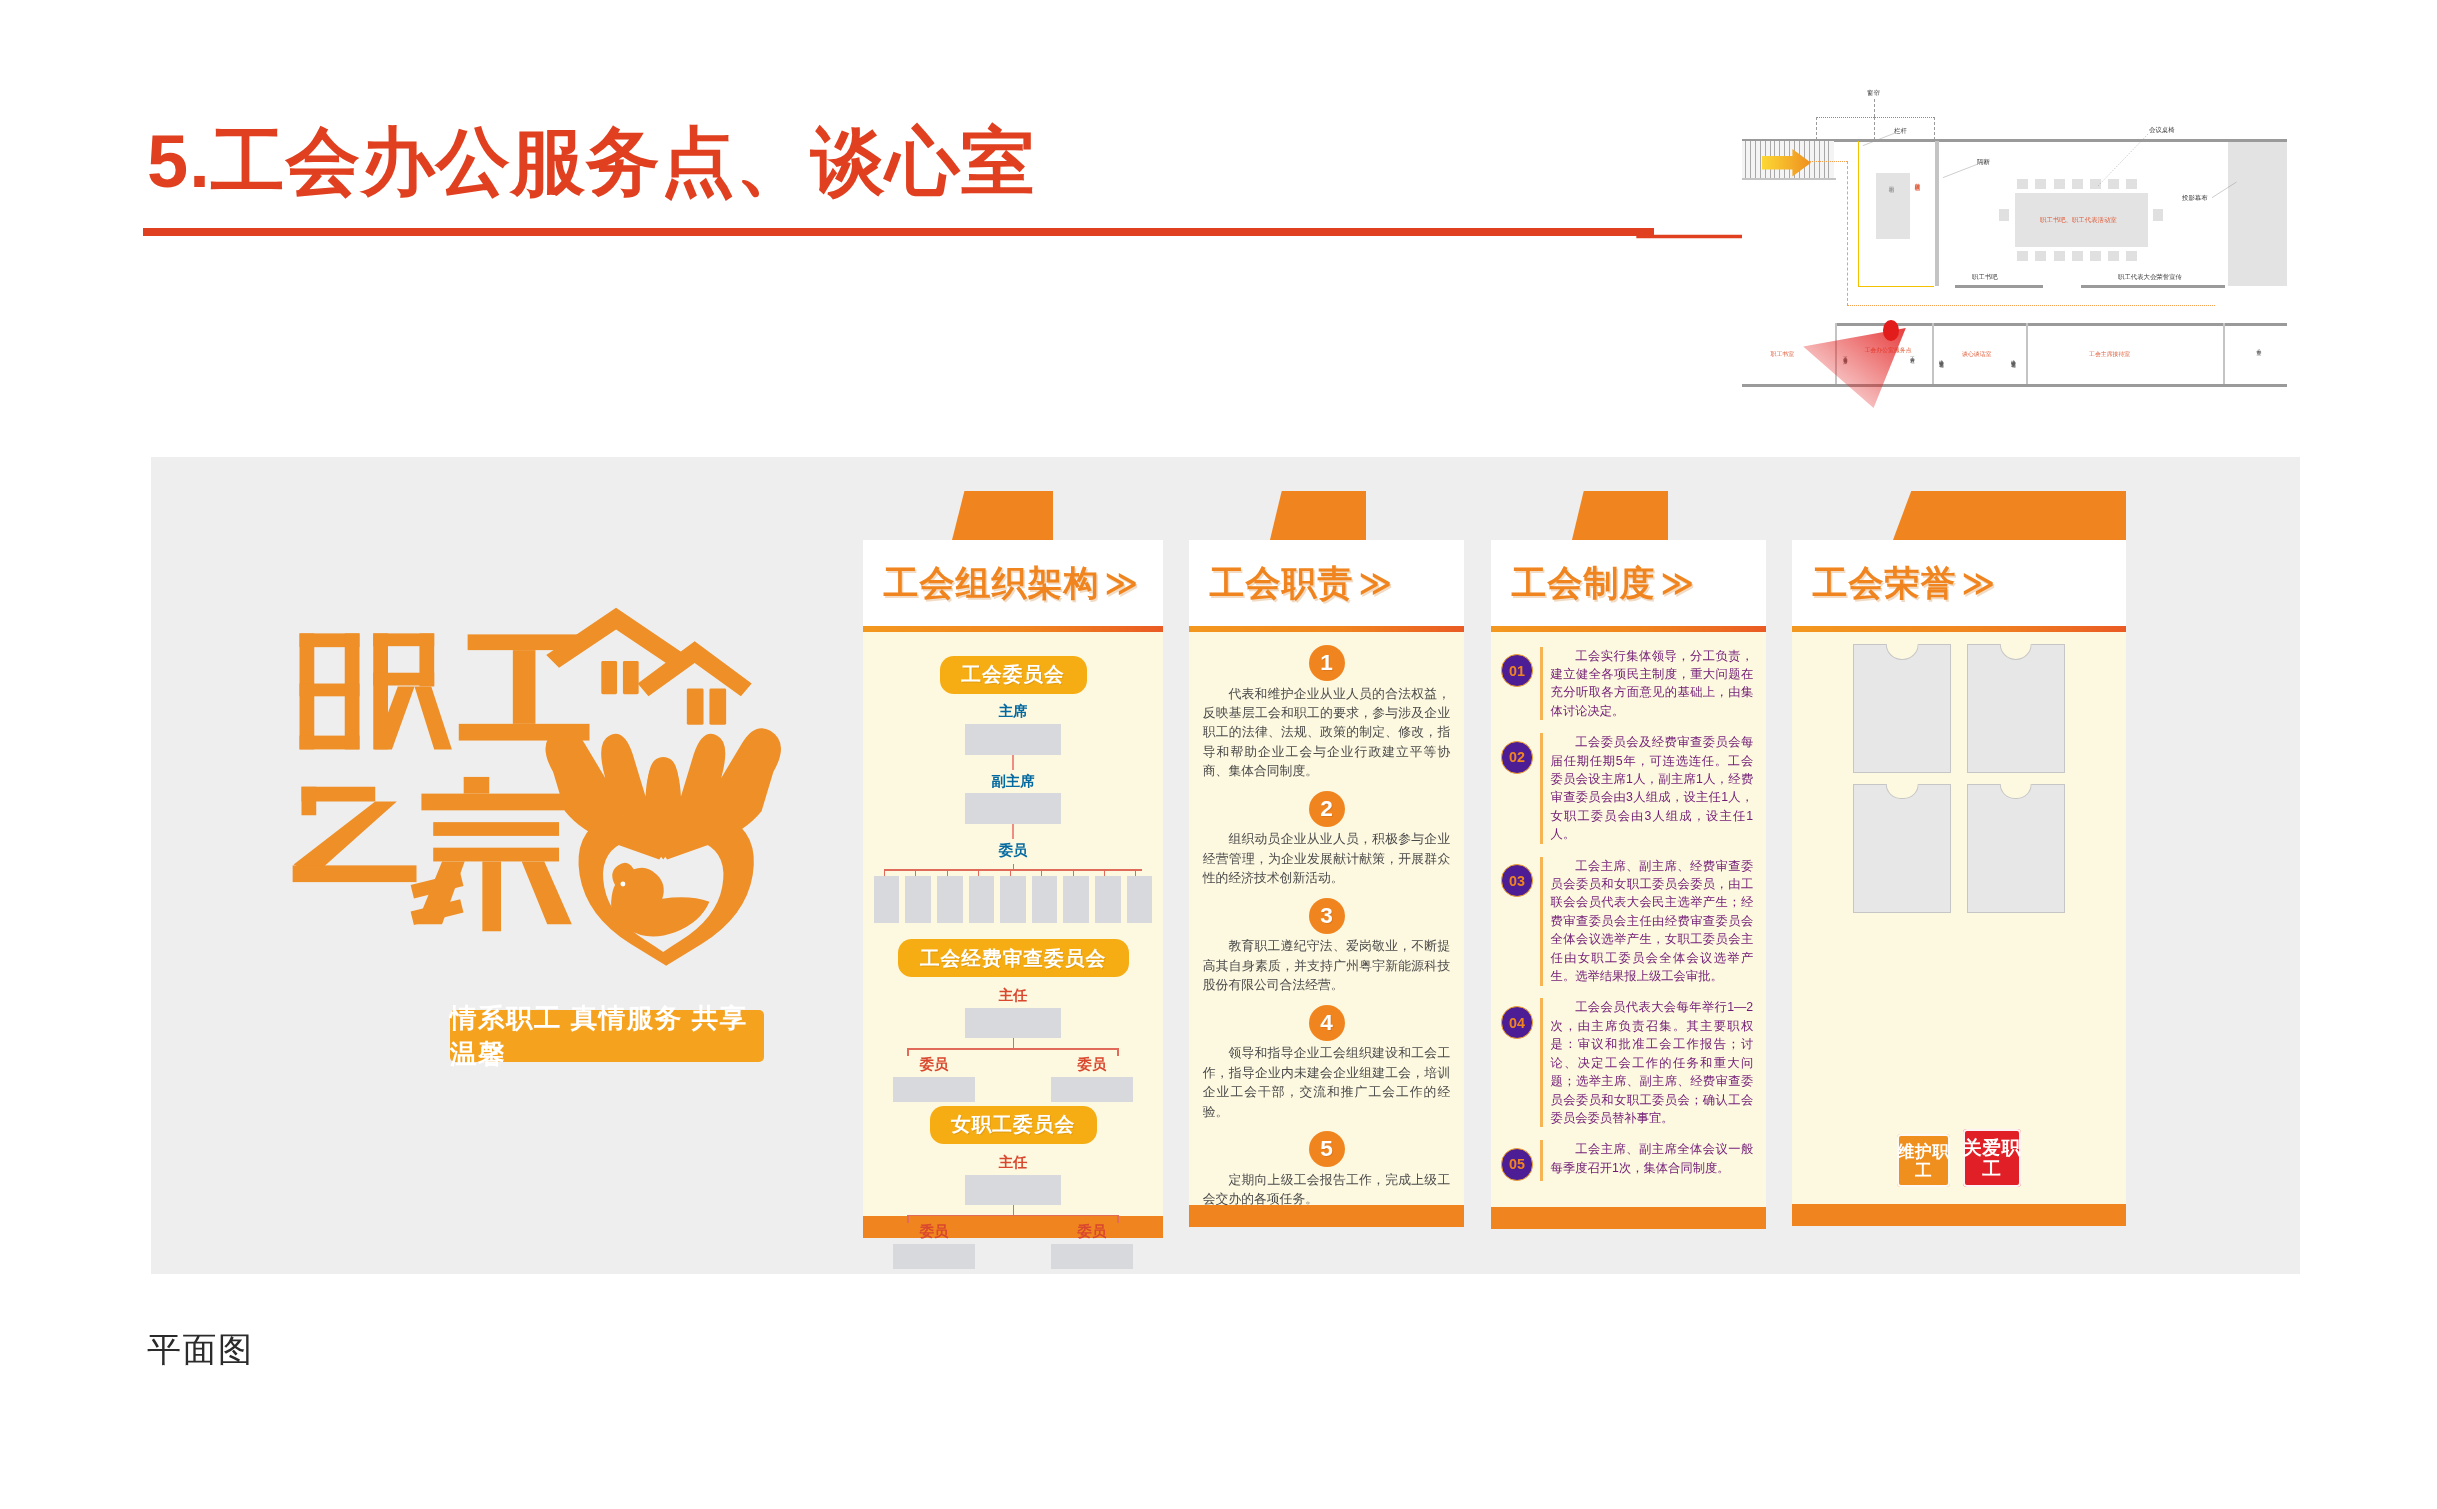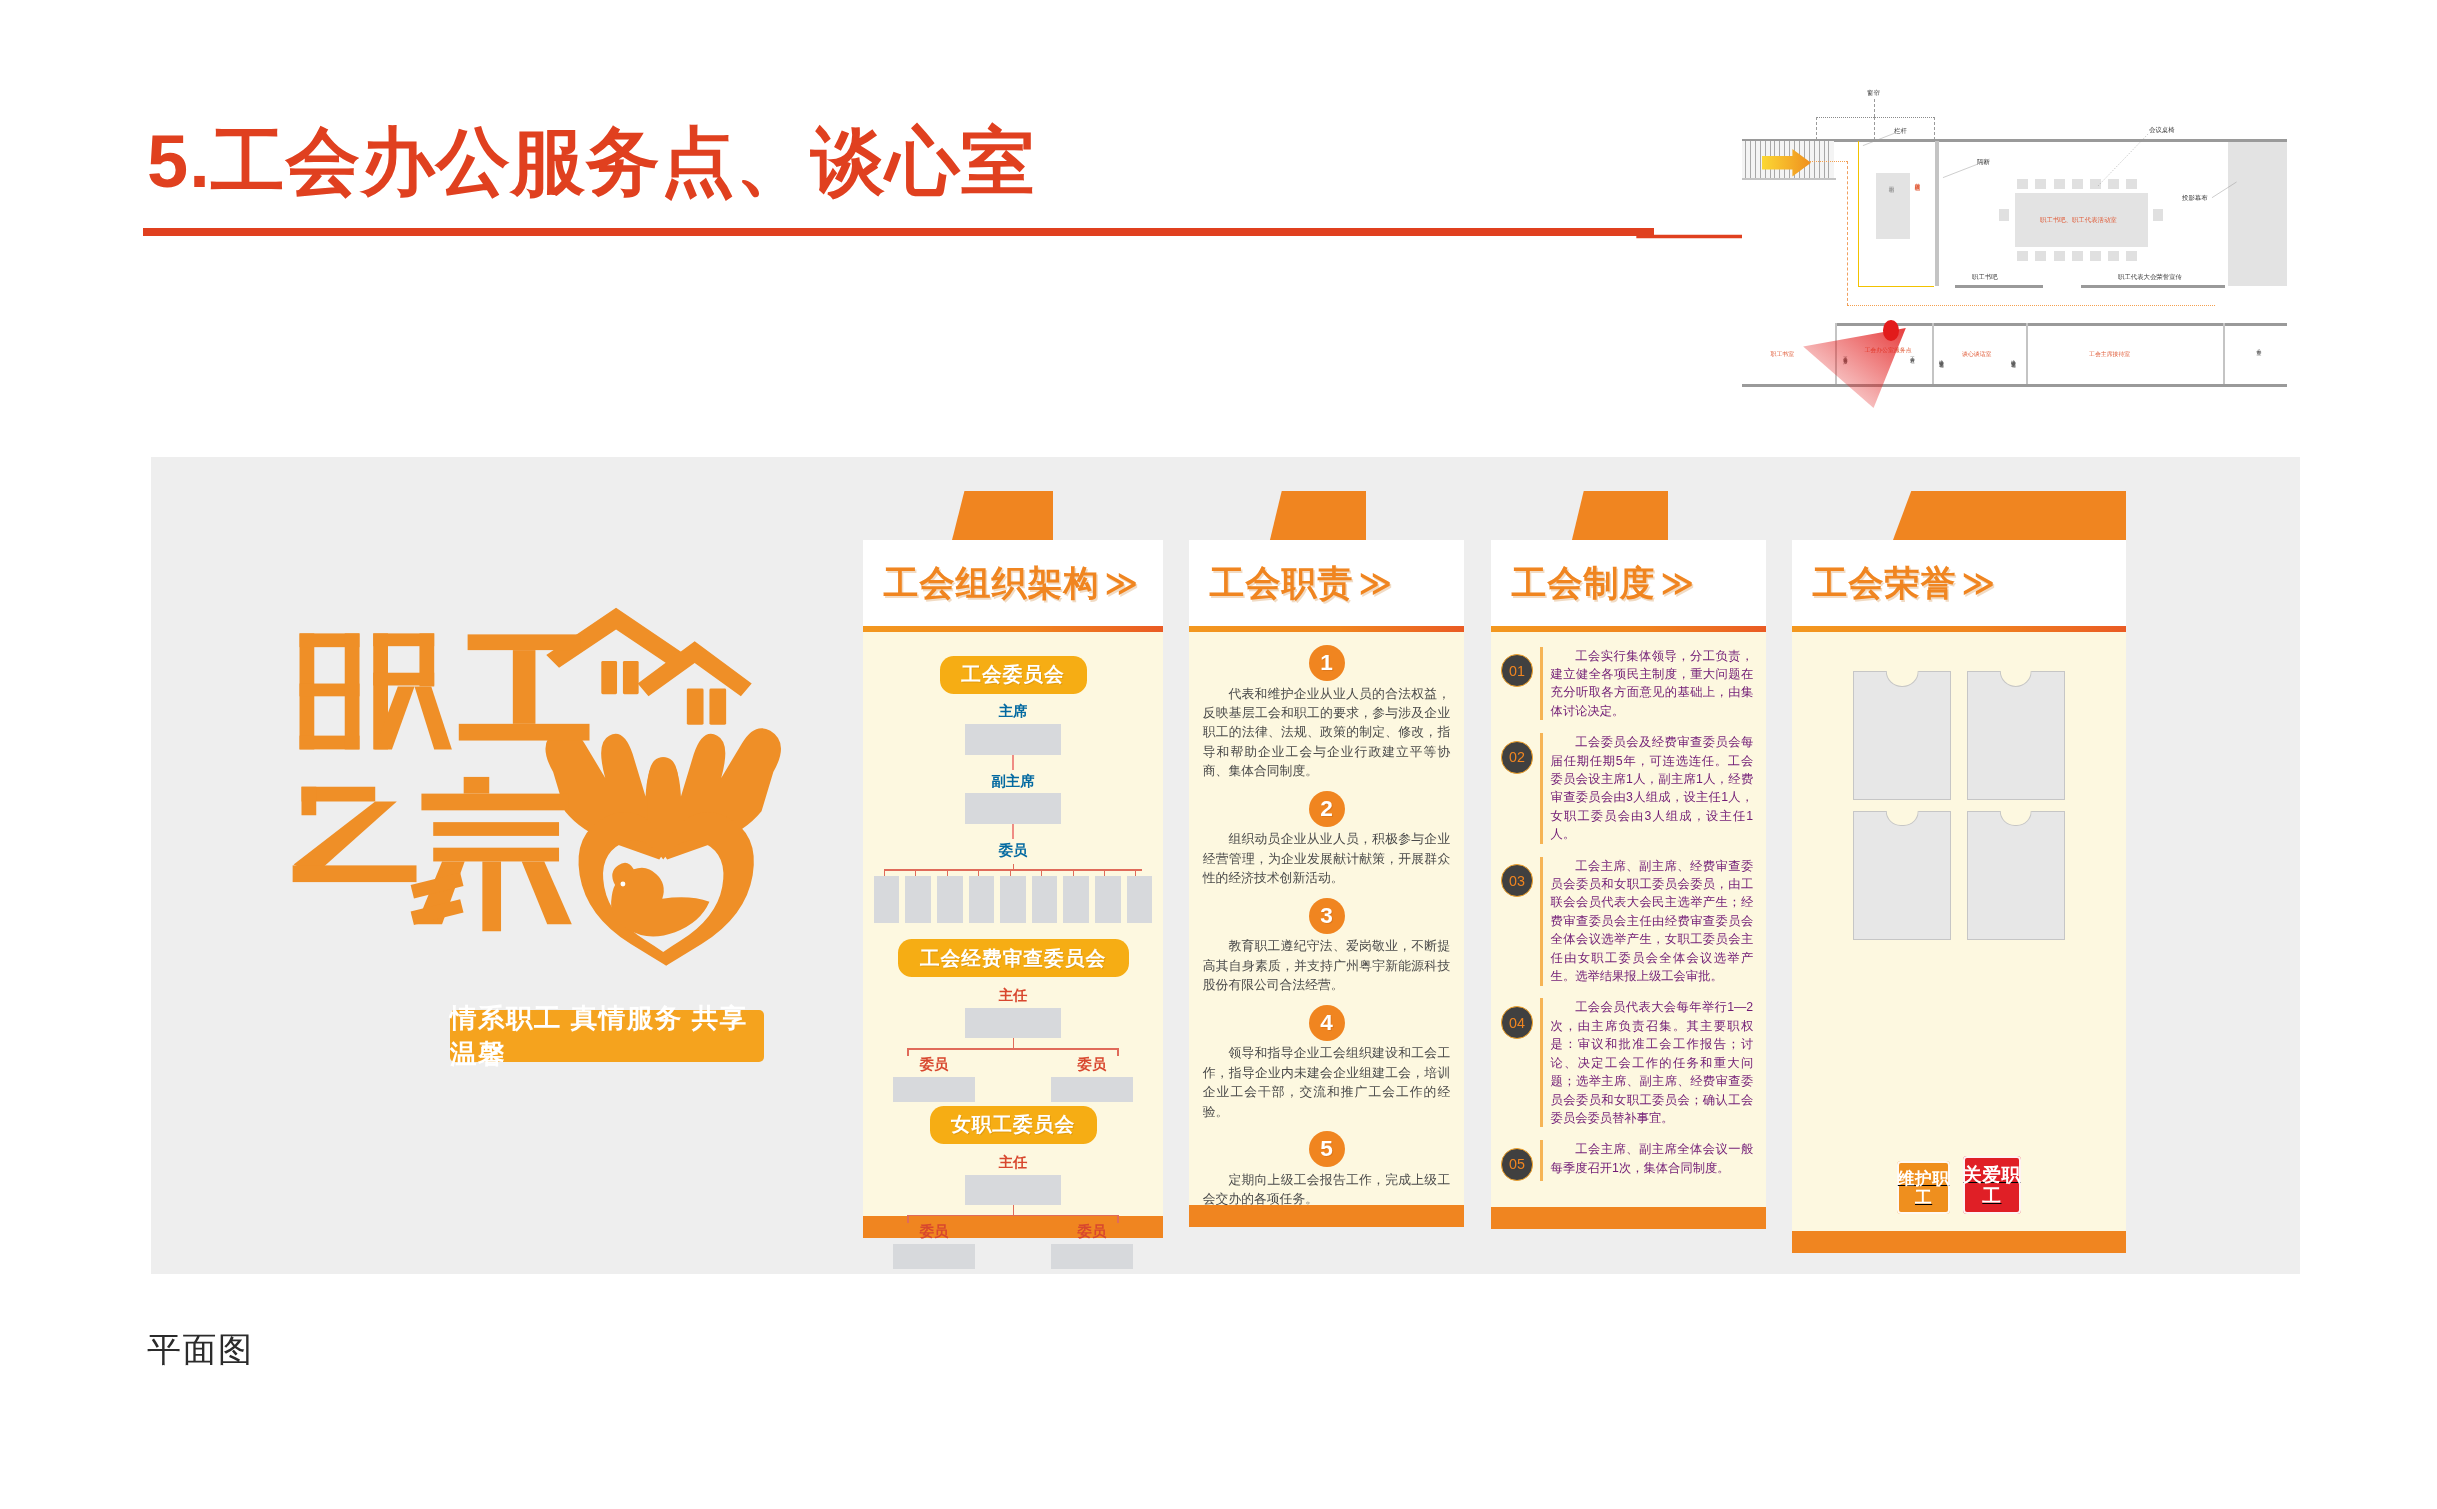--- a/index.html
+++ b/index.html
@@ -113,23 +113,23 @@
   }
   .duty-text{
     font-size:12.8px;line-height:1.52;color:#4a4a4a;text-align:justify;
     text-indent:2em;padding:0 13.8px;
   }
 
   
   .rule-row{display:flex;align-items:flex-start;padding:0 12.8px 0 9.8px;margin-bottom:12.8px;}
   .rule-badge{
     flex:0 0 auto;width:30.5px;height:30.5px;border-radius:50%;
-    border:1.5px solid #f2a32b;color:#f08520;font-size:14.3px;font-weight:normal;
+    border:1.5px solid #f2a32b;color:#f08520;font-size:14.3px;font-weight:bold;
     display:flex;align-items:center;justify-content:center;
-    margin-top:7.9px;margin-right:6.9px;background:#404040;
+    margin-top:7.9px;margin-right:6.9px;background:#4c1d95;
   }
   .rule-bar{flex:0 0 auto;width:2.5px;background:#f6b455;align-self:stretch;margin-right:7.9px;}
   .rule-text{
     flex:1 1 auto;font-size:12.3px;line-height:1.5;color:#701a75;
     text-align:justify;text-indent:2em;
   }
 
   
   .honor-grid{display:flex;flex-wrap:wrap;justify-content:center;}
   .honor-frame{
@@ -533,21 +533,21 @@
   <div class="panel" style="left:1641px;width:334px;">
     <div class="panel-tab" style="left:98px;width:236px;clip-path:polygon(9% 0,100% 0,100% 100%,0 100%);"></div>
     <div class="panel-body">
       <div class="panel-head">
         <div class="panel-title">
           <span>工会荣誉</span>
           <span class="chev">≫</span>
         </div>
       </div>
       <div class="panel-rule"></div>
-      <div class="panel-content" style="height:560px;padding-top:39px;text-decoration:underline;">
+      <div class="panel-content" style="height:560px;padding-top:12px;">
         <div class="honor-grid">
           <div class="honor-frame"></div>
           <div class="honor-frame"></div>
           <div class="honor-frame"></div>
           <div class="honor-frame"></div>
         </div>
         <div class="seal-row" style="margin-top:206px;">
           <div class="seal orange">维护职工</div>
           <div class="seal red">关爱职工</div>
         </div>

